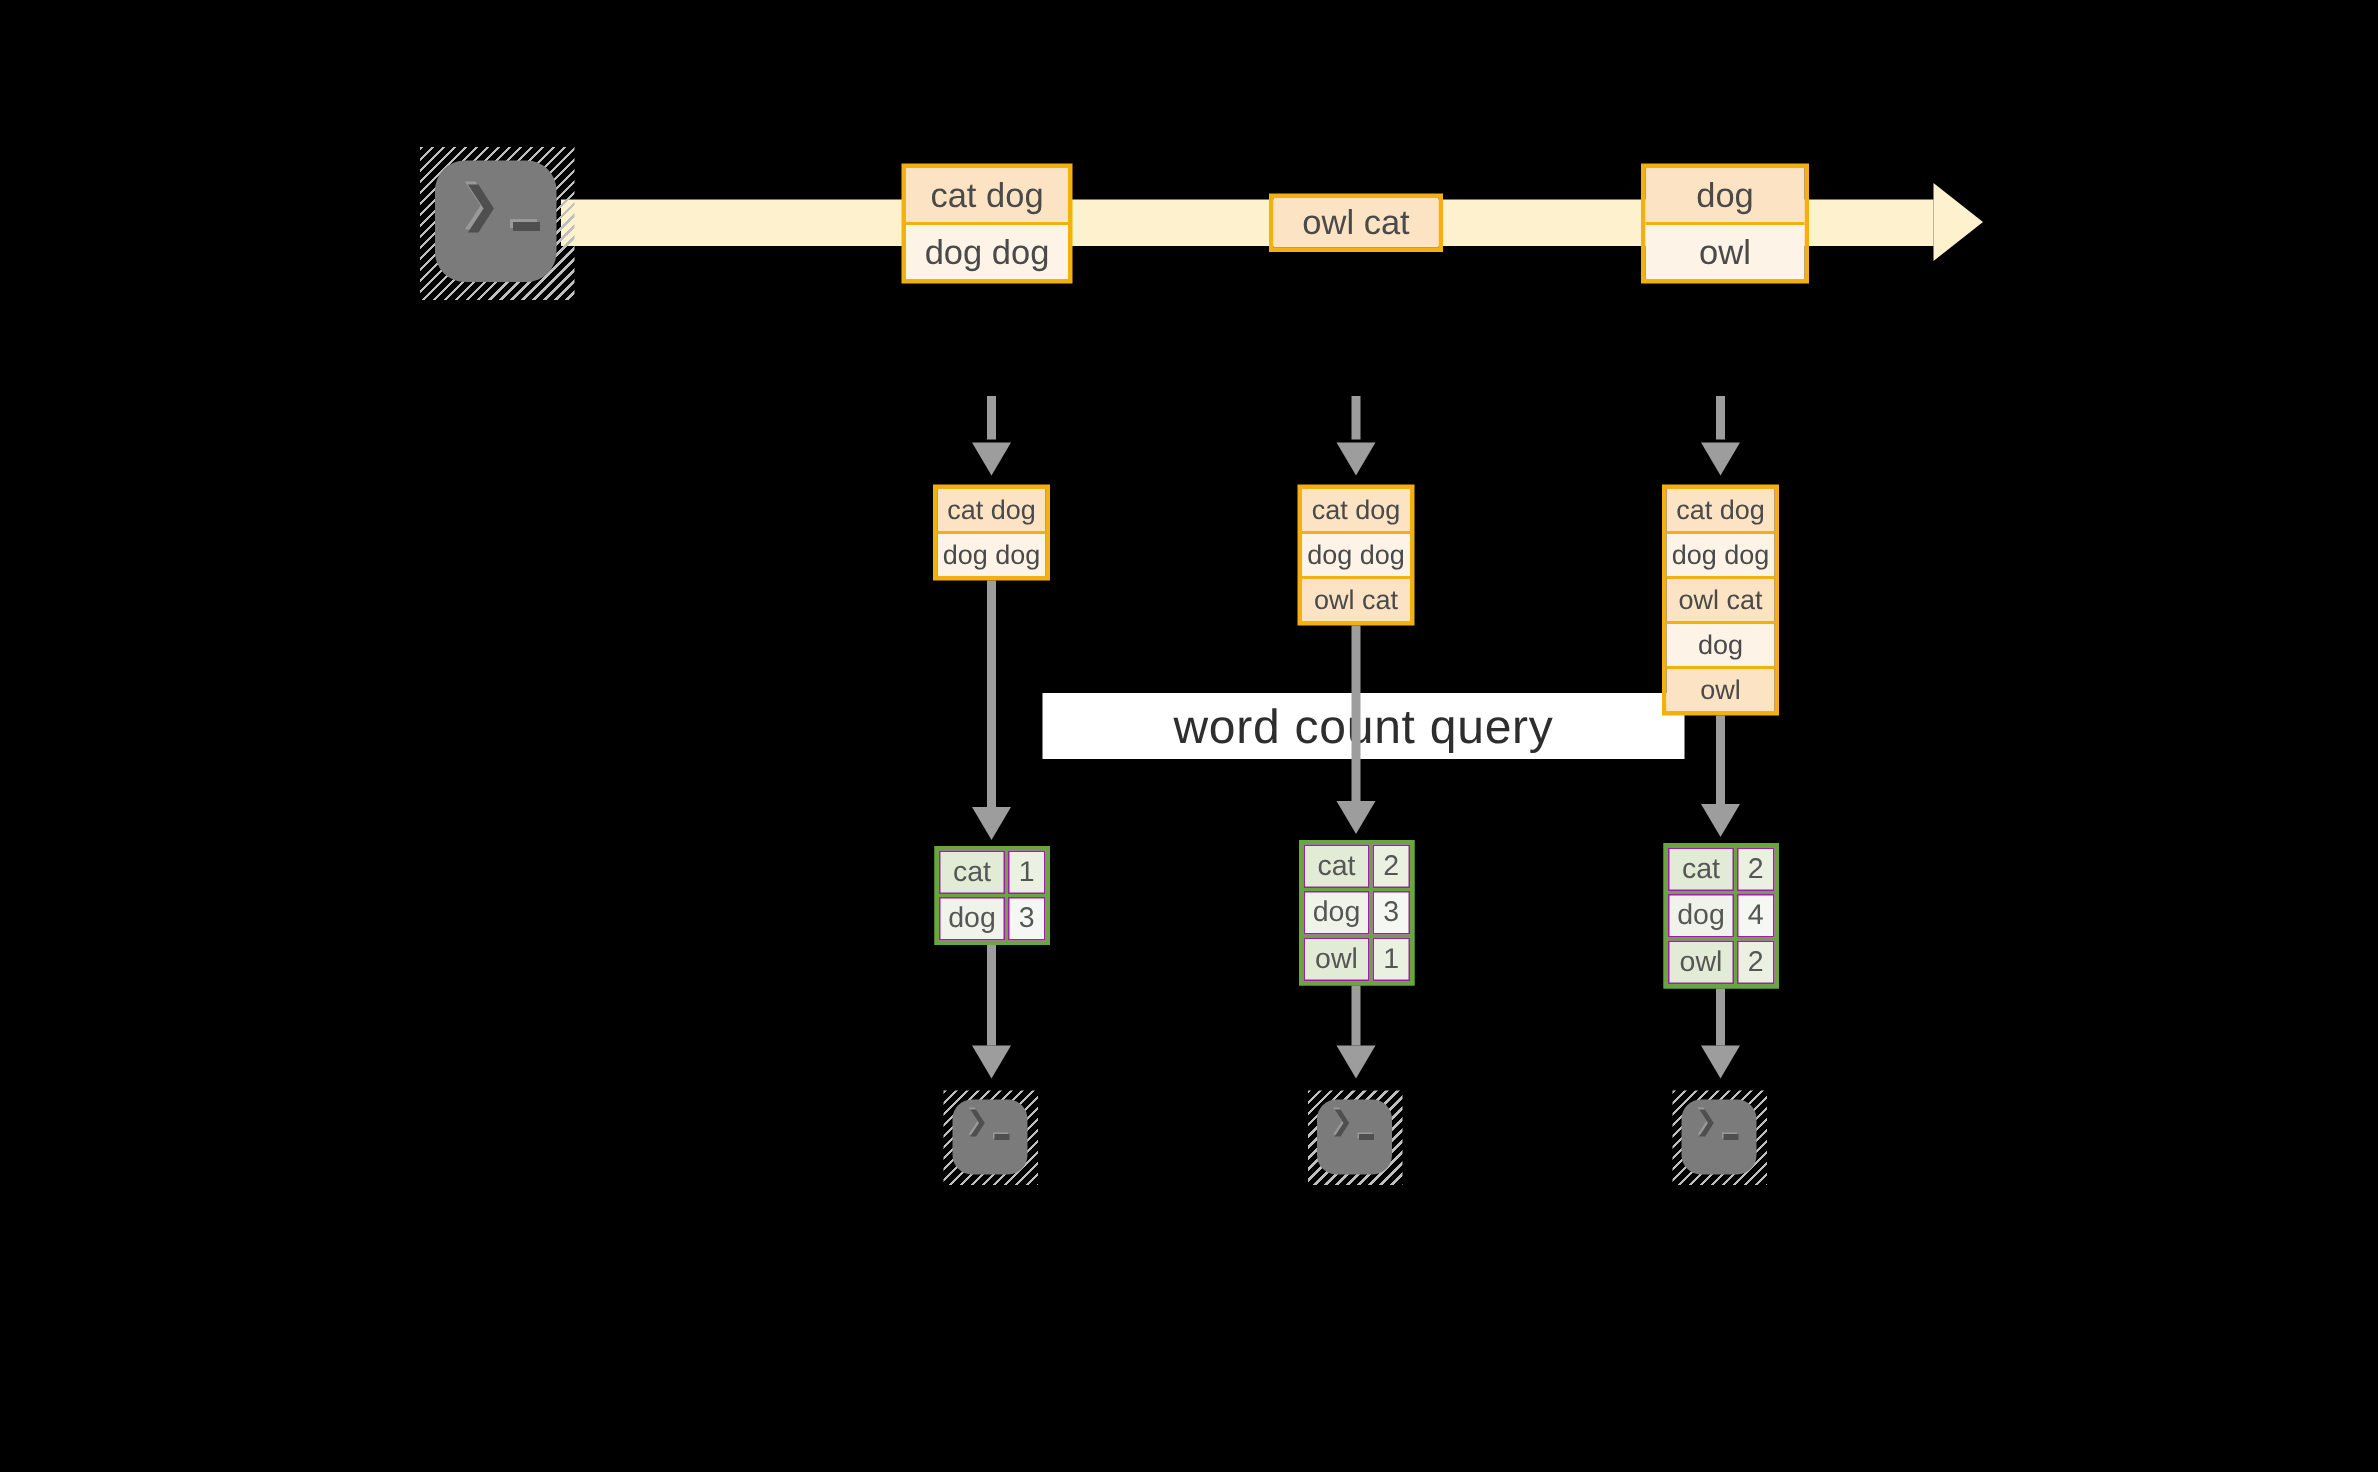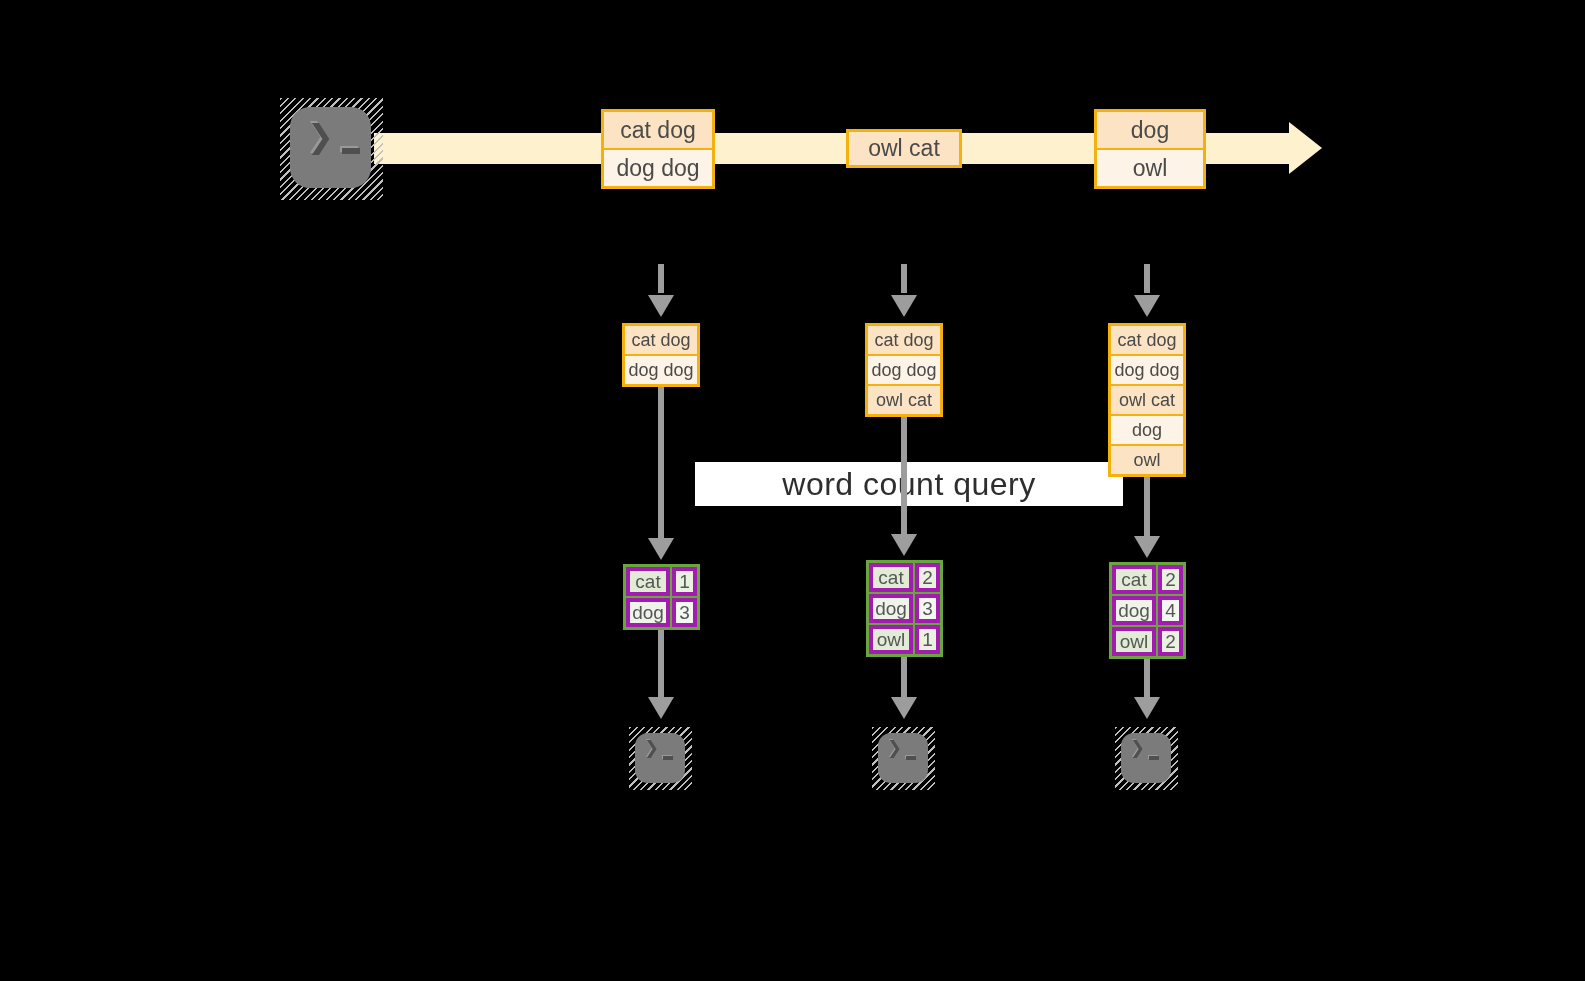--- a/index.html
+++ b/index.html
@@ -40,21 +40,21 @@
   .vdash{position:absolute;width:6px;background:#9d9d9d;z-index:2;}
   .ahead{position:absolute;width:0;height:0;z-index:2;
     border-left:13px solid transparent;border-right:13px solid transparent;border-top:22px solid #9d9d9d;}
   
   .banner{position:absolute;left:695px;top:462px;width:428px;height:44px;background:#ffffff;z-index:1;
     text-align:center;line-height:44px;font-size:32px;color:#2e2e2e;letter-spacing:0.5px;}
   
   .wc-table{position:absolute;display:grid;grid-template-columns:44px 25px;gap:2px;
     background:#69a63d;border:3px solid #69a63d;z-index:3;}
   .wc-cell{height:29px;box-sizing:border-box;display:flex;align-items:center;justify-content:center;
-    font-size:19px;color:#565656;border:4px solid #a21caf;}
+    font-size:19px;color:#565656;border:1px solid #a21caf;}
   .wd{background:#e1ebd5;}  
   .cd{background:#eaf1e1;}  
   .wl{background:#eff3ea;}  
   .cl{background:#f5f8f2;}  
 </style>
 </head>
 <body>
 
 <div class="canvas">
 

